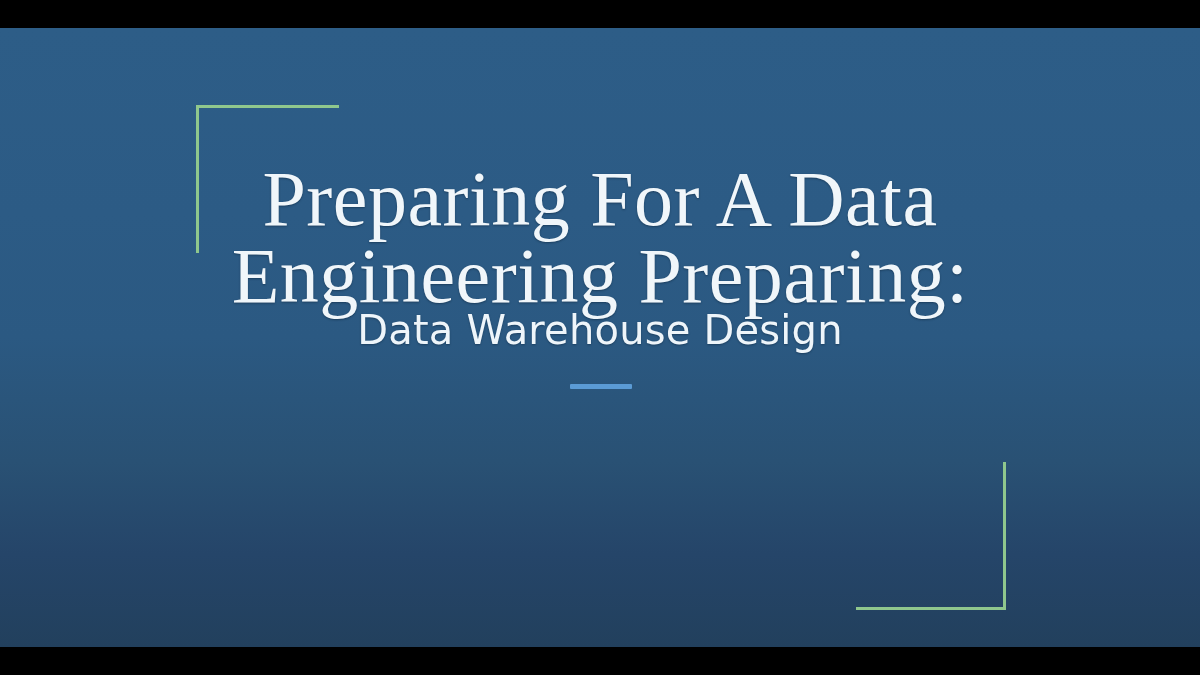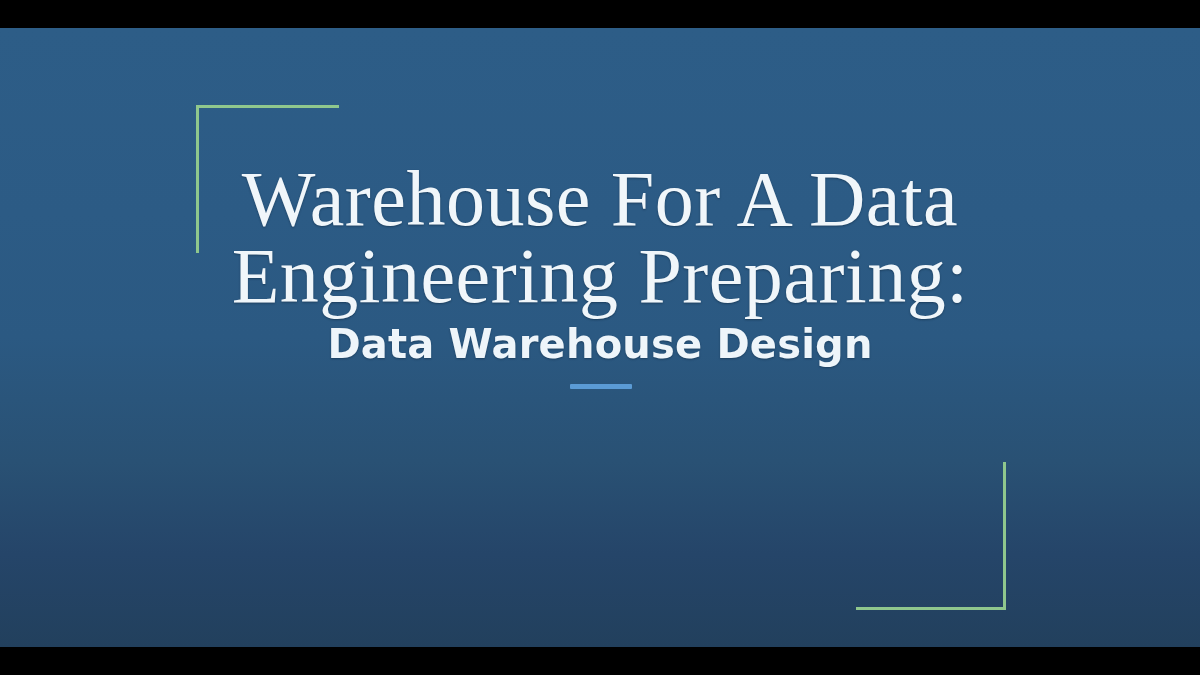--- a/index.html
+++ b/index.html
@@ -122,25 +122,25 @@
   }
   #title-line-2 {
     position: absolute;
     top: 209px;
     left: 0;
     width: 1200px;
   }
 
   #subtitle {
     position: absolute;
-    top: 294px;
+    top: 280px;
     left: 0;
     width: 1200px;
     font-family: "DejaVu Sans", "Liberation Sans", sans-serif;
-    font-weight: 700;
+    font-weight: 400;
     font-size: 40px;
     line-height: 44px;
     letter-spacing: 0.2px;
     color: #eef5fa;
     white-space: nowrap;
     text-shadow: 0 1px 2px rgba(8, 28, 48, 0.40);
   }
 
   
   #accent-divider {
@@ -161,21 +161,21 @@
   <div class="letterbox top"></div>
 
   <div id="slide">
 
     <div class="bracket" id="bracket-top-left">
       <div class="arm arm-h"></div>
       <div class="arm arm-v"></div>
     </div>
 
     <div id="title-block">
-      <div class="title-line" id="title-line-1">Warehouse For A Data</div>
+      <div class="title-line" id="title-line-1">Preparing For A Data</div>
       <div class="title-line" id="title-line-2">Engineering Preparing:</div>
       <div id="subtitle">Data Warehouse Design</div>
       <div id="accent-divider"></div>
     </div>
 
     <div class="bracket" id="bracket-bottom-right">
       <div class="arm arm-h"></div>
       <div class="arm arm-v"></div>
     </div>
 

